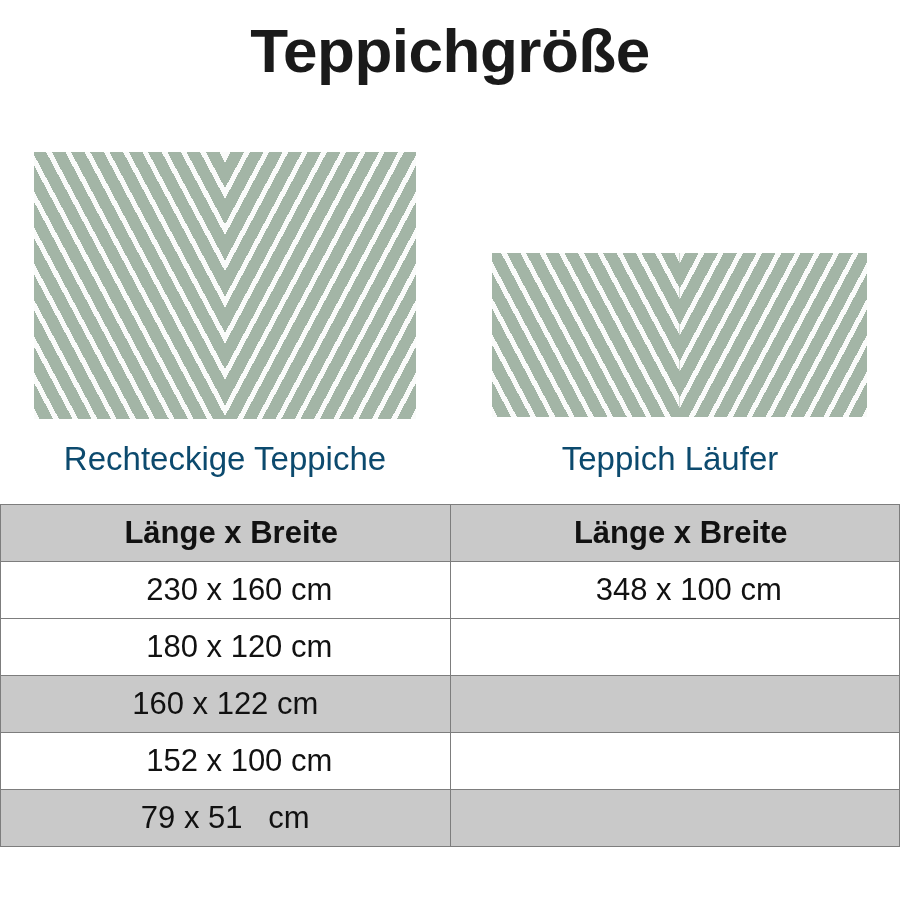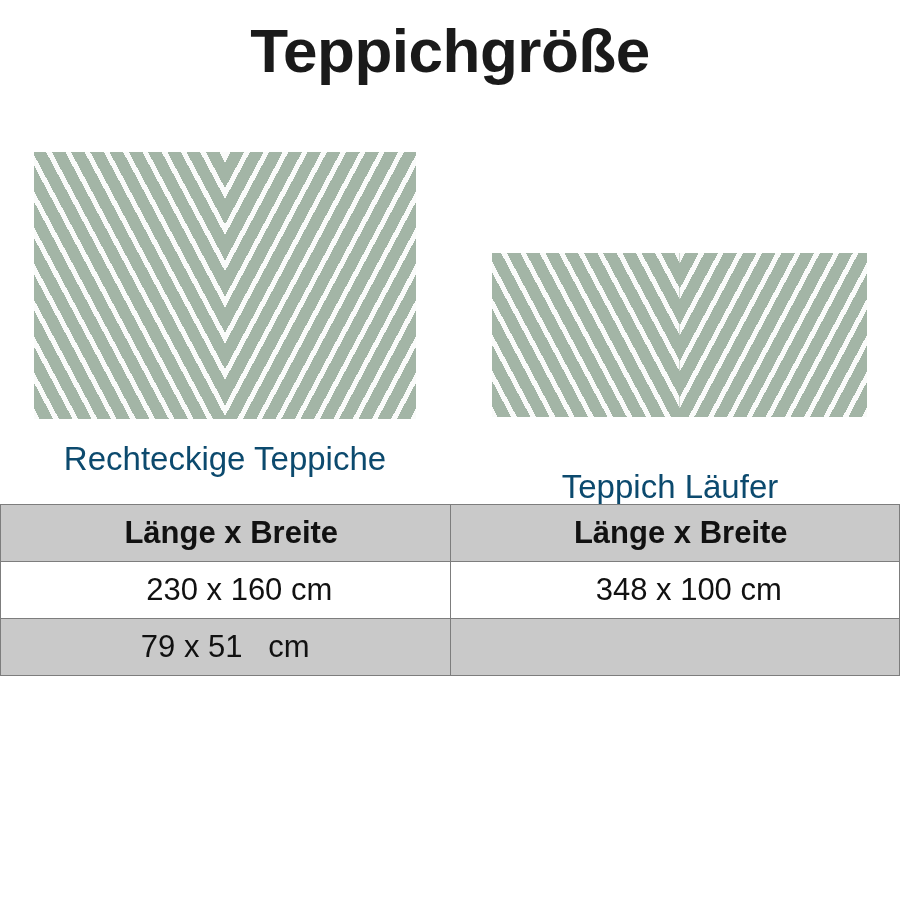--- a/index.html
+++ b/index.html
@@ -73,21 +73,20 @@
   }
   .caption-left {
     top: 440px;
     left: 10px;
     width: 430px;
   }
   .caption-right {
     top: 440px;
     left: 455px;
     width: 430px;
-    margin-top: 28px;
   }
   table.sizes {
     position: absolute;
     top: 504px;
     left: 0;
     width: 900px;
     border-collapse: collapse;
     table-layout: fixed;
   }
   table.sizes td {
@@ -133,20 +132,32 @@
   <table class="sizes">
     <tbody>
       <tr class="shaded">
         <td class="head">Länge x Breite</td>
         <td class="head">Länge x Breite</td>
       </tr>
       <tr class="plain">
         <td>230 x 160 cm</td>
         <td>348 x 100 cm</td>
       </tr>
+      <tr class="plain">
+        <td>180 x 120 cm</td>
+        <td></td>
+      </tr>
+      <tr class="shaded">
+        <td>160 x 122 cm</td>
+        <td></td>
+      </tr>
+      <tr class="plain">
+        <td>152 x 100 cm</td>
+        <td></td>
+      </tr>
       <tr class="shaded">
         <td>79 x 51   cm</td>
         <td></td>
       </tr>
     </tbody>
   </table>
 
 </div>
 
 </body></html>

